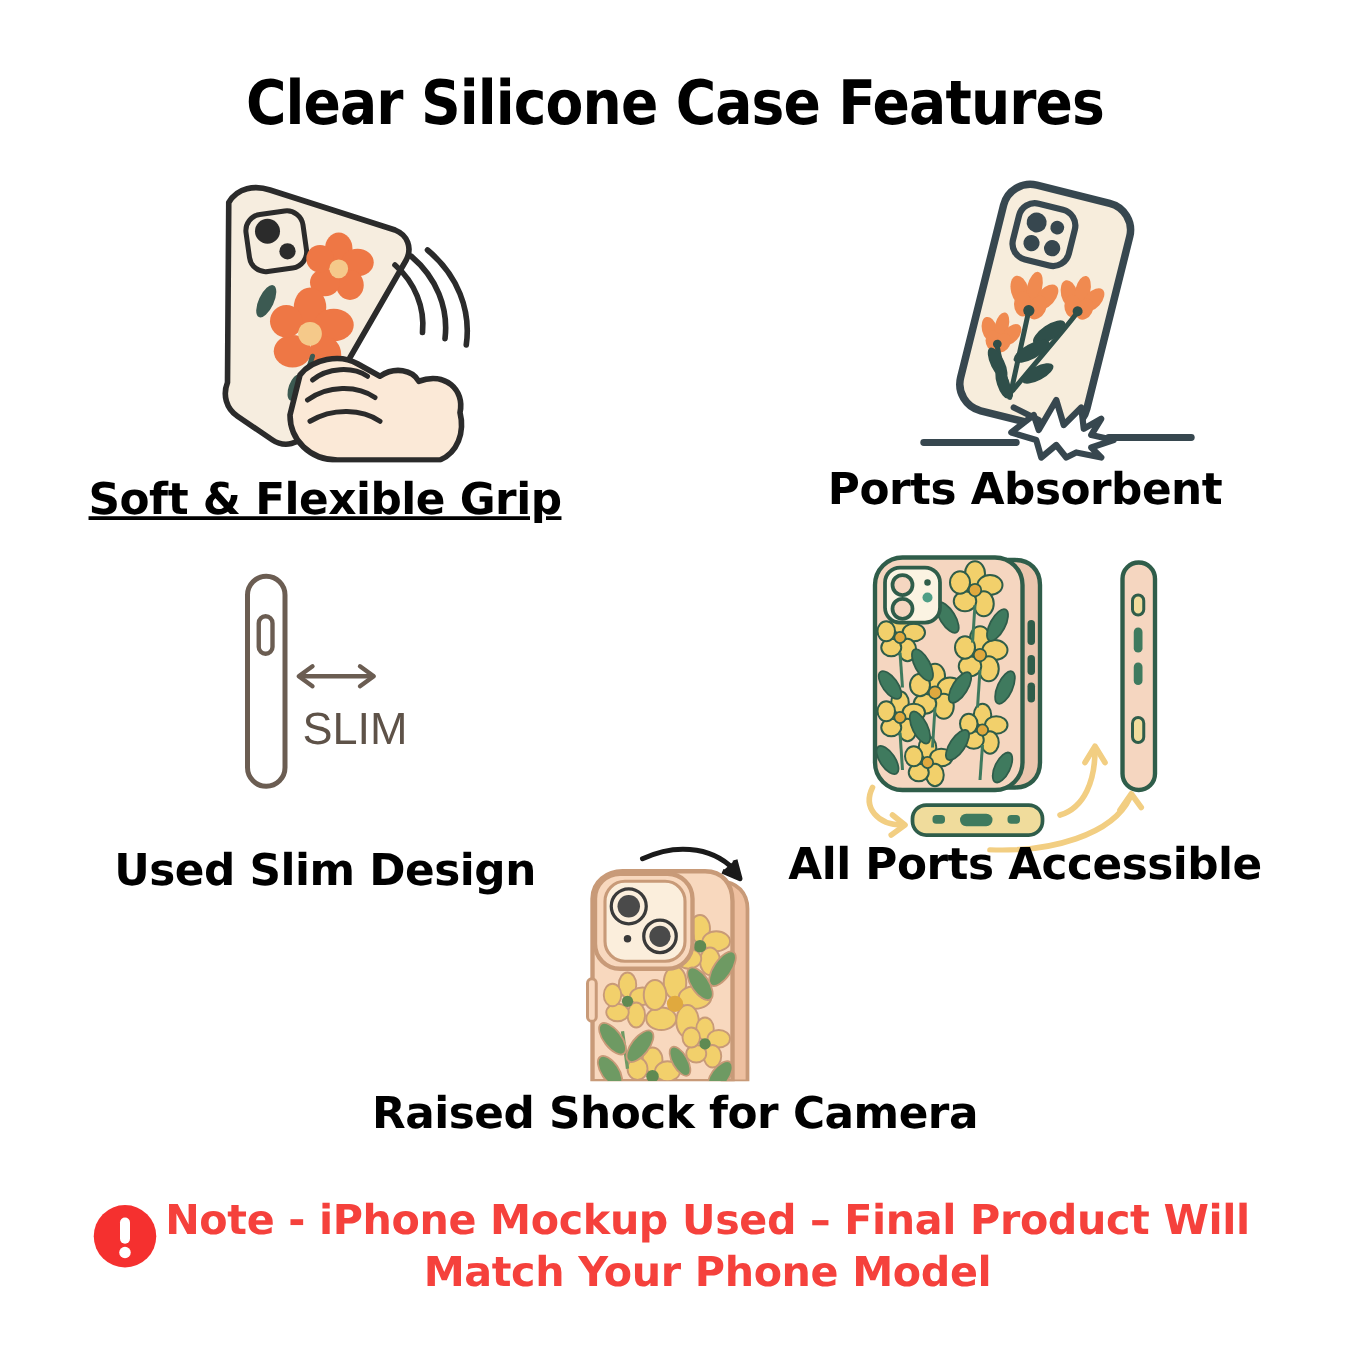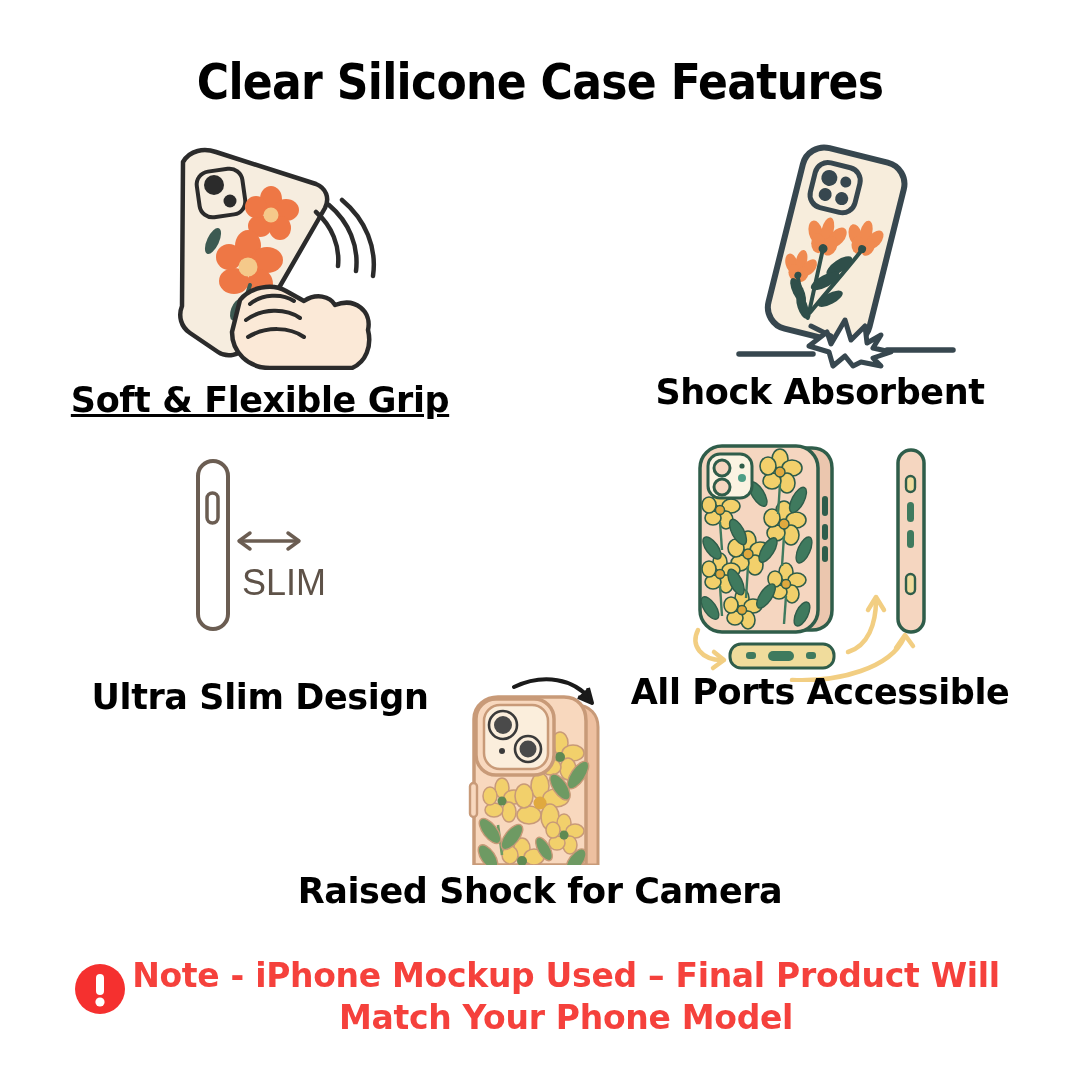--- a/index.html
+++ b/index.html
@@ -174,39 +174,39 @@
         <path d="M104 206 L122 192 L126 204 L140 180 L146 200 L160 186
                  L162 203 L176 195 L168 208 L186 212 L168 218 L176 226
                  L156 222 L148 226 L140 216 L128 226 L124 212 Z" fill="#FFFFFF" stroke="#37474F" stroke-width="5" stroke-linejoin="round"></path>
 
         <path d="M106 186 L126 196" stroke="#37474F" stroke-width="5" stroke-linecap="round"></path>
 
         <path d="M34 214 L108 214" stroke="#37474F" stroke-width="5.5" stroke-linecap="round"></path>
         <path d="M182 210 L248 210" stroke="#37474F" stroke-width="5.5" stroke-linecap="round"></path>
       </svg>
     </div>
-    <div class="feat-label">Shock Absorbent</div>
+    <div class="feat-label">Ports Absorbent</div>
   </div>
 
   <div class="feature" id="f-slim">
     <div class="feat-art">
       <svg width="190" height="200" viewBox="0 0 190 200">
 
         <rect x="28" y="16" width="30" height="168" rx="15" ry="15" fill="#FFFFFF" stroke="#6B5D52" stroke-width="4"></rect>
 
         <rect x="37" y="48" width="11" height="30" rx="5.5" ry="5.5" fill="#FFFFFF" stroke="#6B5D52" stroke-width="3.5"></rect>
 
         <path d="M70 96 L128 96" stroke="#6B5D52" stroke-width="3.5" stroke-linecap="round"></path>
         <path d="M80 88 L69 96 L80 104" stroke="#6B5D52" stroke-width="3.5" fill="none" stroke-linecap="round" stroke-linejoin="round"></path>
         <path d="M118 88 L129 96 L118 104" stroke="#6B5D52" stroke-width="3.5" fill="none" stroke-linecap="round" stroke-linejoin="round"></path>
 
         <text x="72" y="150" font-family="Liberation Sans, sans-serif" font-size="36" fill="#5E5248">SLIM</text>
       </svg>
     </div>
-    <div class="feat-label">Ultra Slim Design</div>
+    <div class="feat-label">Used Slim Design</div>
   </div>
 
   <div class="feature" id="f-ports">
     <div class="feat-art">
       <svg width="290" height="250" viewBox="0 0 290 250">
         <defs>
           <clipPath id="caseClip">
             <rect x="20" y="14" width="118" height="186" rx="22" ry="22"></rect>
           </clipPath>
         </defs>

